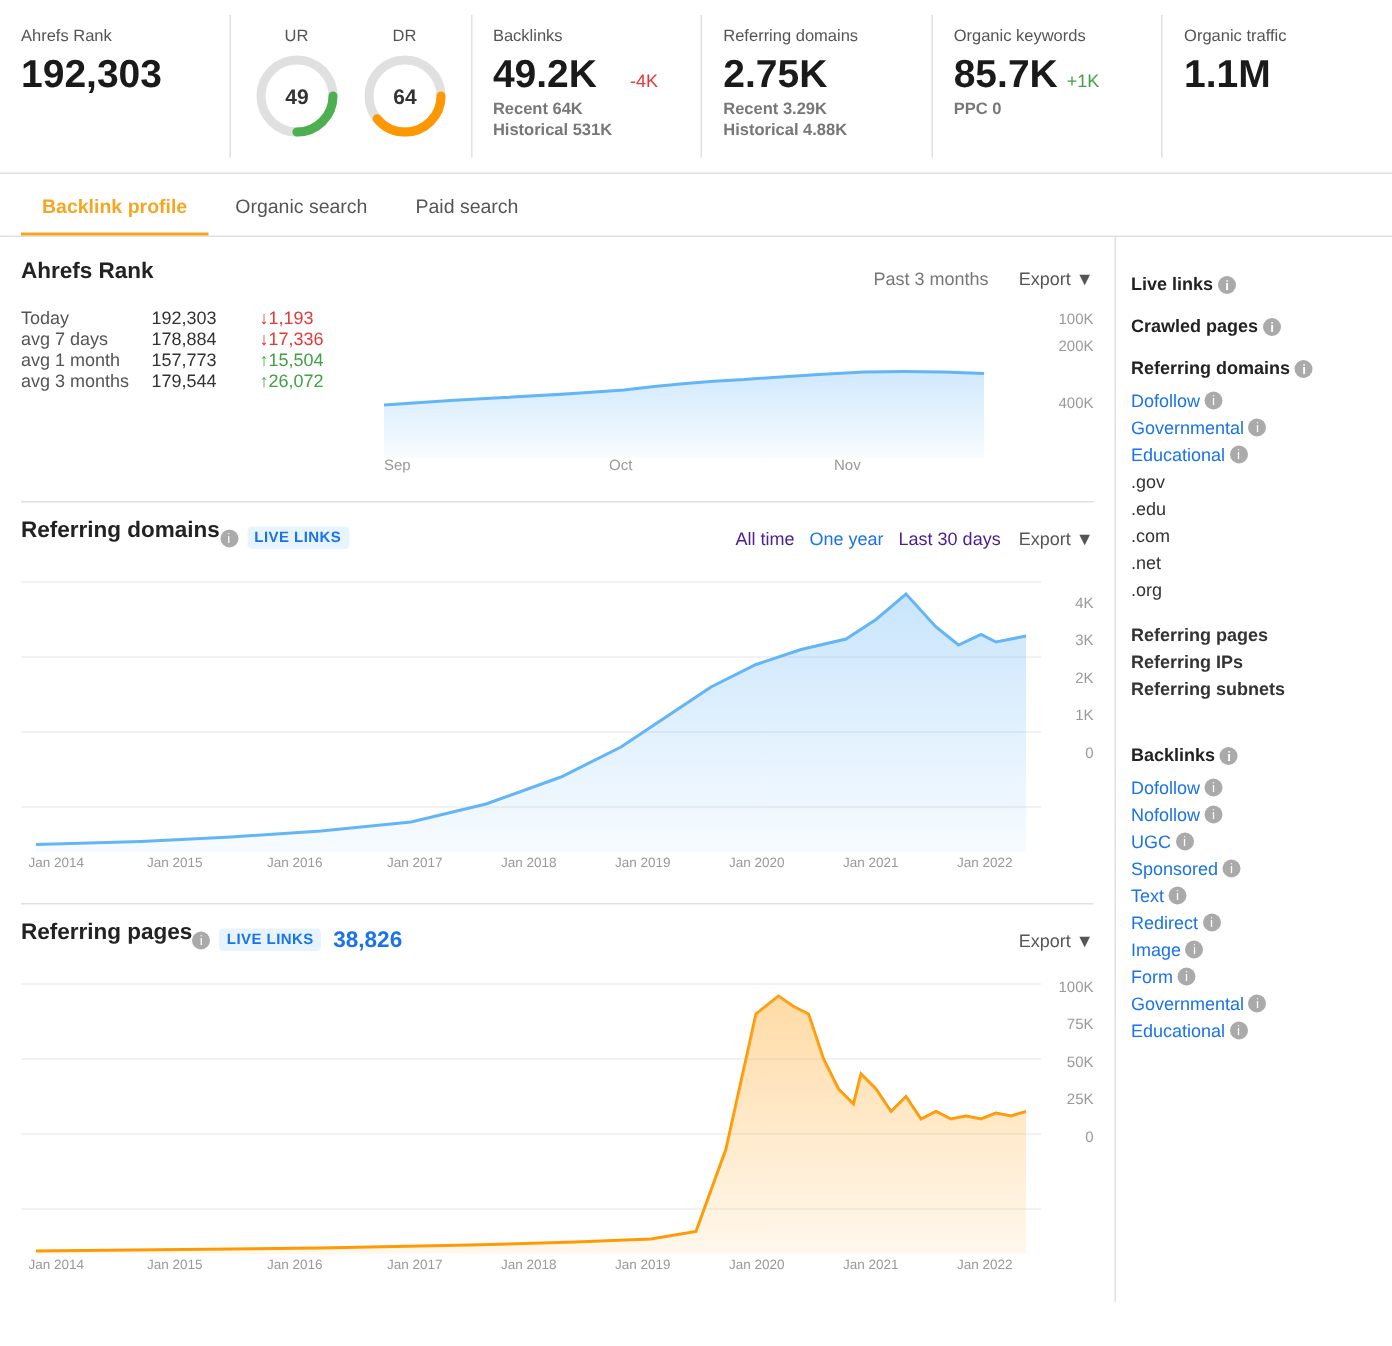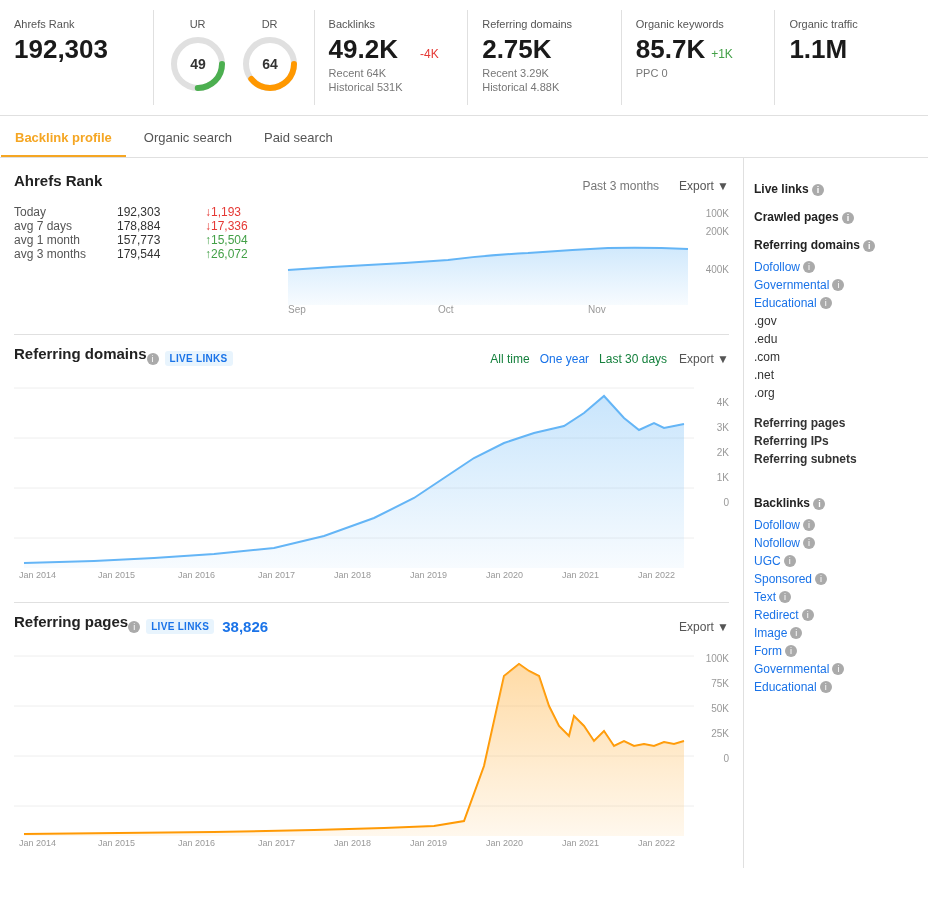--- a/index.html
+++ b/index.html
@@ -24,40 +24,41 @@
     }
     .metric-value {
       font-size: 26px;
       font-weight: bold;
       color: #1a1a1a;
     }
     .metric-sub {
       font-size: 11px;
       color: #777;
       margin-top: 2px;
+      font-weight: bold;
     }
     .metric-change-neg { color: #e53935; font-size: 12px; }
     .metric-change-pos { color: #43a047; font-size: 12px; }
 
     
     .gauge-container {
       display: flex;
       align-items: center;
       gap: 12px;
     }
     .gauge-wrap {
       text-align: center;
     }
     .gauge-label { font-size: 11px; color: #555; margin-bottom: 4px; }
 
     
     .tabs {
       display: flex;
       border-bottom: 1px solid #e0e0e0;
-      padding: 0 1px;
+      padding: 0 14px;
       margin-top: 4px;
       align-items: flex-end;
     }
     .tab {
       padding: 10px 14px;
       cursor: pointer;
       font-size: 13px;
       color: #555;
       border-bottom: 2px solid transparent;
       margin-right: 4px;
@@ -86,21 +87,21 @@
 
     
     .section-title {
       font-size: 15px;
       font-weight: bold;
       color: #222;
       margin-bottom: 10px;
     }
     .rank-row {
       display: flex;
-      gap: 28px;
+      gap: 12px;
       font-size: 12px;
       align-items: flex-end;
     }
     .rank-row-label { color: #555; width: 75px; }
     .rank-row-value { color: #333; width: 60px; }
     .rank-row-change-neg { color: #e53935; }
     .rank-row-change-pos { color: #43a047; }
     .chart-header {
       display: flex;
       justify-content: space-between;
@@ -110,21 +111,21 @@
     .export-btn {
       font-size: 12px;
       color: #555;
       cursor: pointer;
     }
     .time-filters {
       display: flex;
       gap: 10px;
       font-size: 12px;
     }
-    .time-filter { color: #15803d; cursor: pointer; }
+    .time-filter { color: #4c1d95; cursor: pointer; }
     .time-filter.active { color: #1a73e8; }
 
     
     .live-links-badge {
       display: inline-block;
       background: #e8f4fd;
       color: #1a73e8;
       font-size: 10px;
       font-weight: bold;
       padding: 2px 5px;

